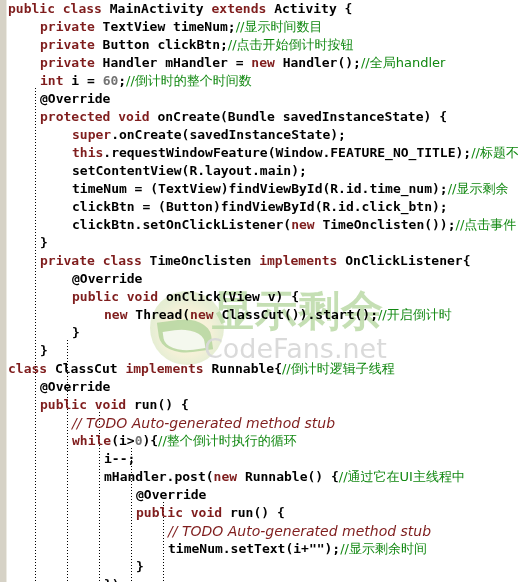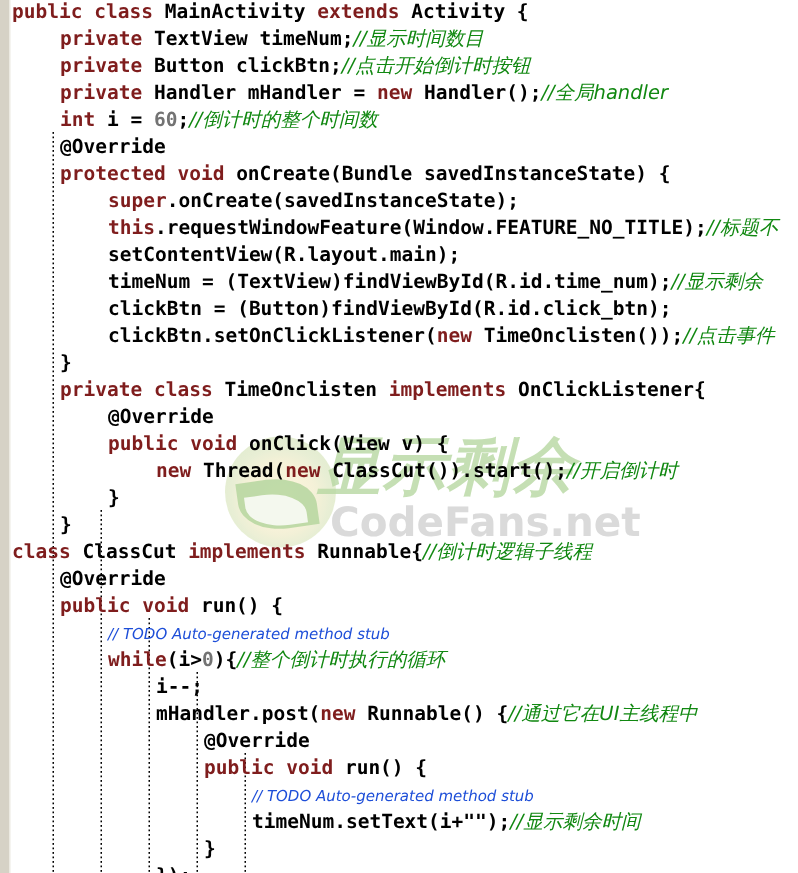--- a/index.html
+++ b/index.html
@@ -90,25 +90,25 @@
     font-family: "DejaVu Sans", "Liberation Sans", sans-serif;
     font-size: 42px;
     font-weight: bold;
     letter-spacing: 1px;
     color: #b9d9a4;
     opacity: .82;
     white-space: nowrap;
   }
   .wm-en {
     position: absolute;
-    left: 70px;
+    left: 54px;
     top: 50px;
     font-family: "DejaVu Sans", "Liberation Sans", sans-serif;
     font-size: 27px;
-    font-weight: bold;
+    font-weight: normal;
     letter-spacing: 0px;
     color: #d9d9d9;
     opacity: .95;
     white-space: nowrap;
   }
 
   
   .guides {
     position: absolute;
     left: 0; top: 0;
@@ -138,24 +138,24 @@
     white-space: pre;
     font-size: 13px;
     line-height: 18px;
     padding-left: 8px;
     color: #000000;
   }
 
   .kw   { color: #7f1d1d; font-weight: bold; }
   .num  { color: #737373; font-weight: bold; }
   .cmt  { color: #118811; }
-  .cmt-it { color: #1d4ed8; font-style: italic; font-family: "DejaVu Sans", "Liberation Sans", sans-serif; font-size: 10px; }
+  .cmt-it { color: #7f1d1d; font-style: italic; font-family: "DejaVu Sans", "Liberation Sans", sans-serif; font-size: 14px; }
   .plain{ color: #000000; font-weight: bold; }
   .ann  { color: #000000; font-weight: bold; margin-top: 23px; }
-  .cn   { font-family: "DejaVu Sans", "Liberation Sans", sans-serif; font-style: italic; }
+  .cn   { font-family: "DejaVu Sans", "Liberation Sans", sans-serif; }
 </style>
 </head>
 <body>
 
 <div id="editor">
 
   <div class="gutter"></div>
   <div class="gutter-edge"></div>
 
   <div class="watermark">

